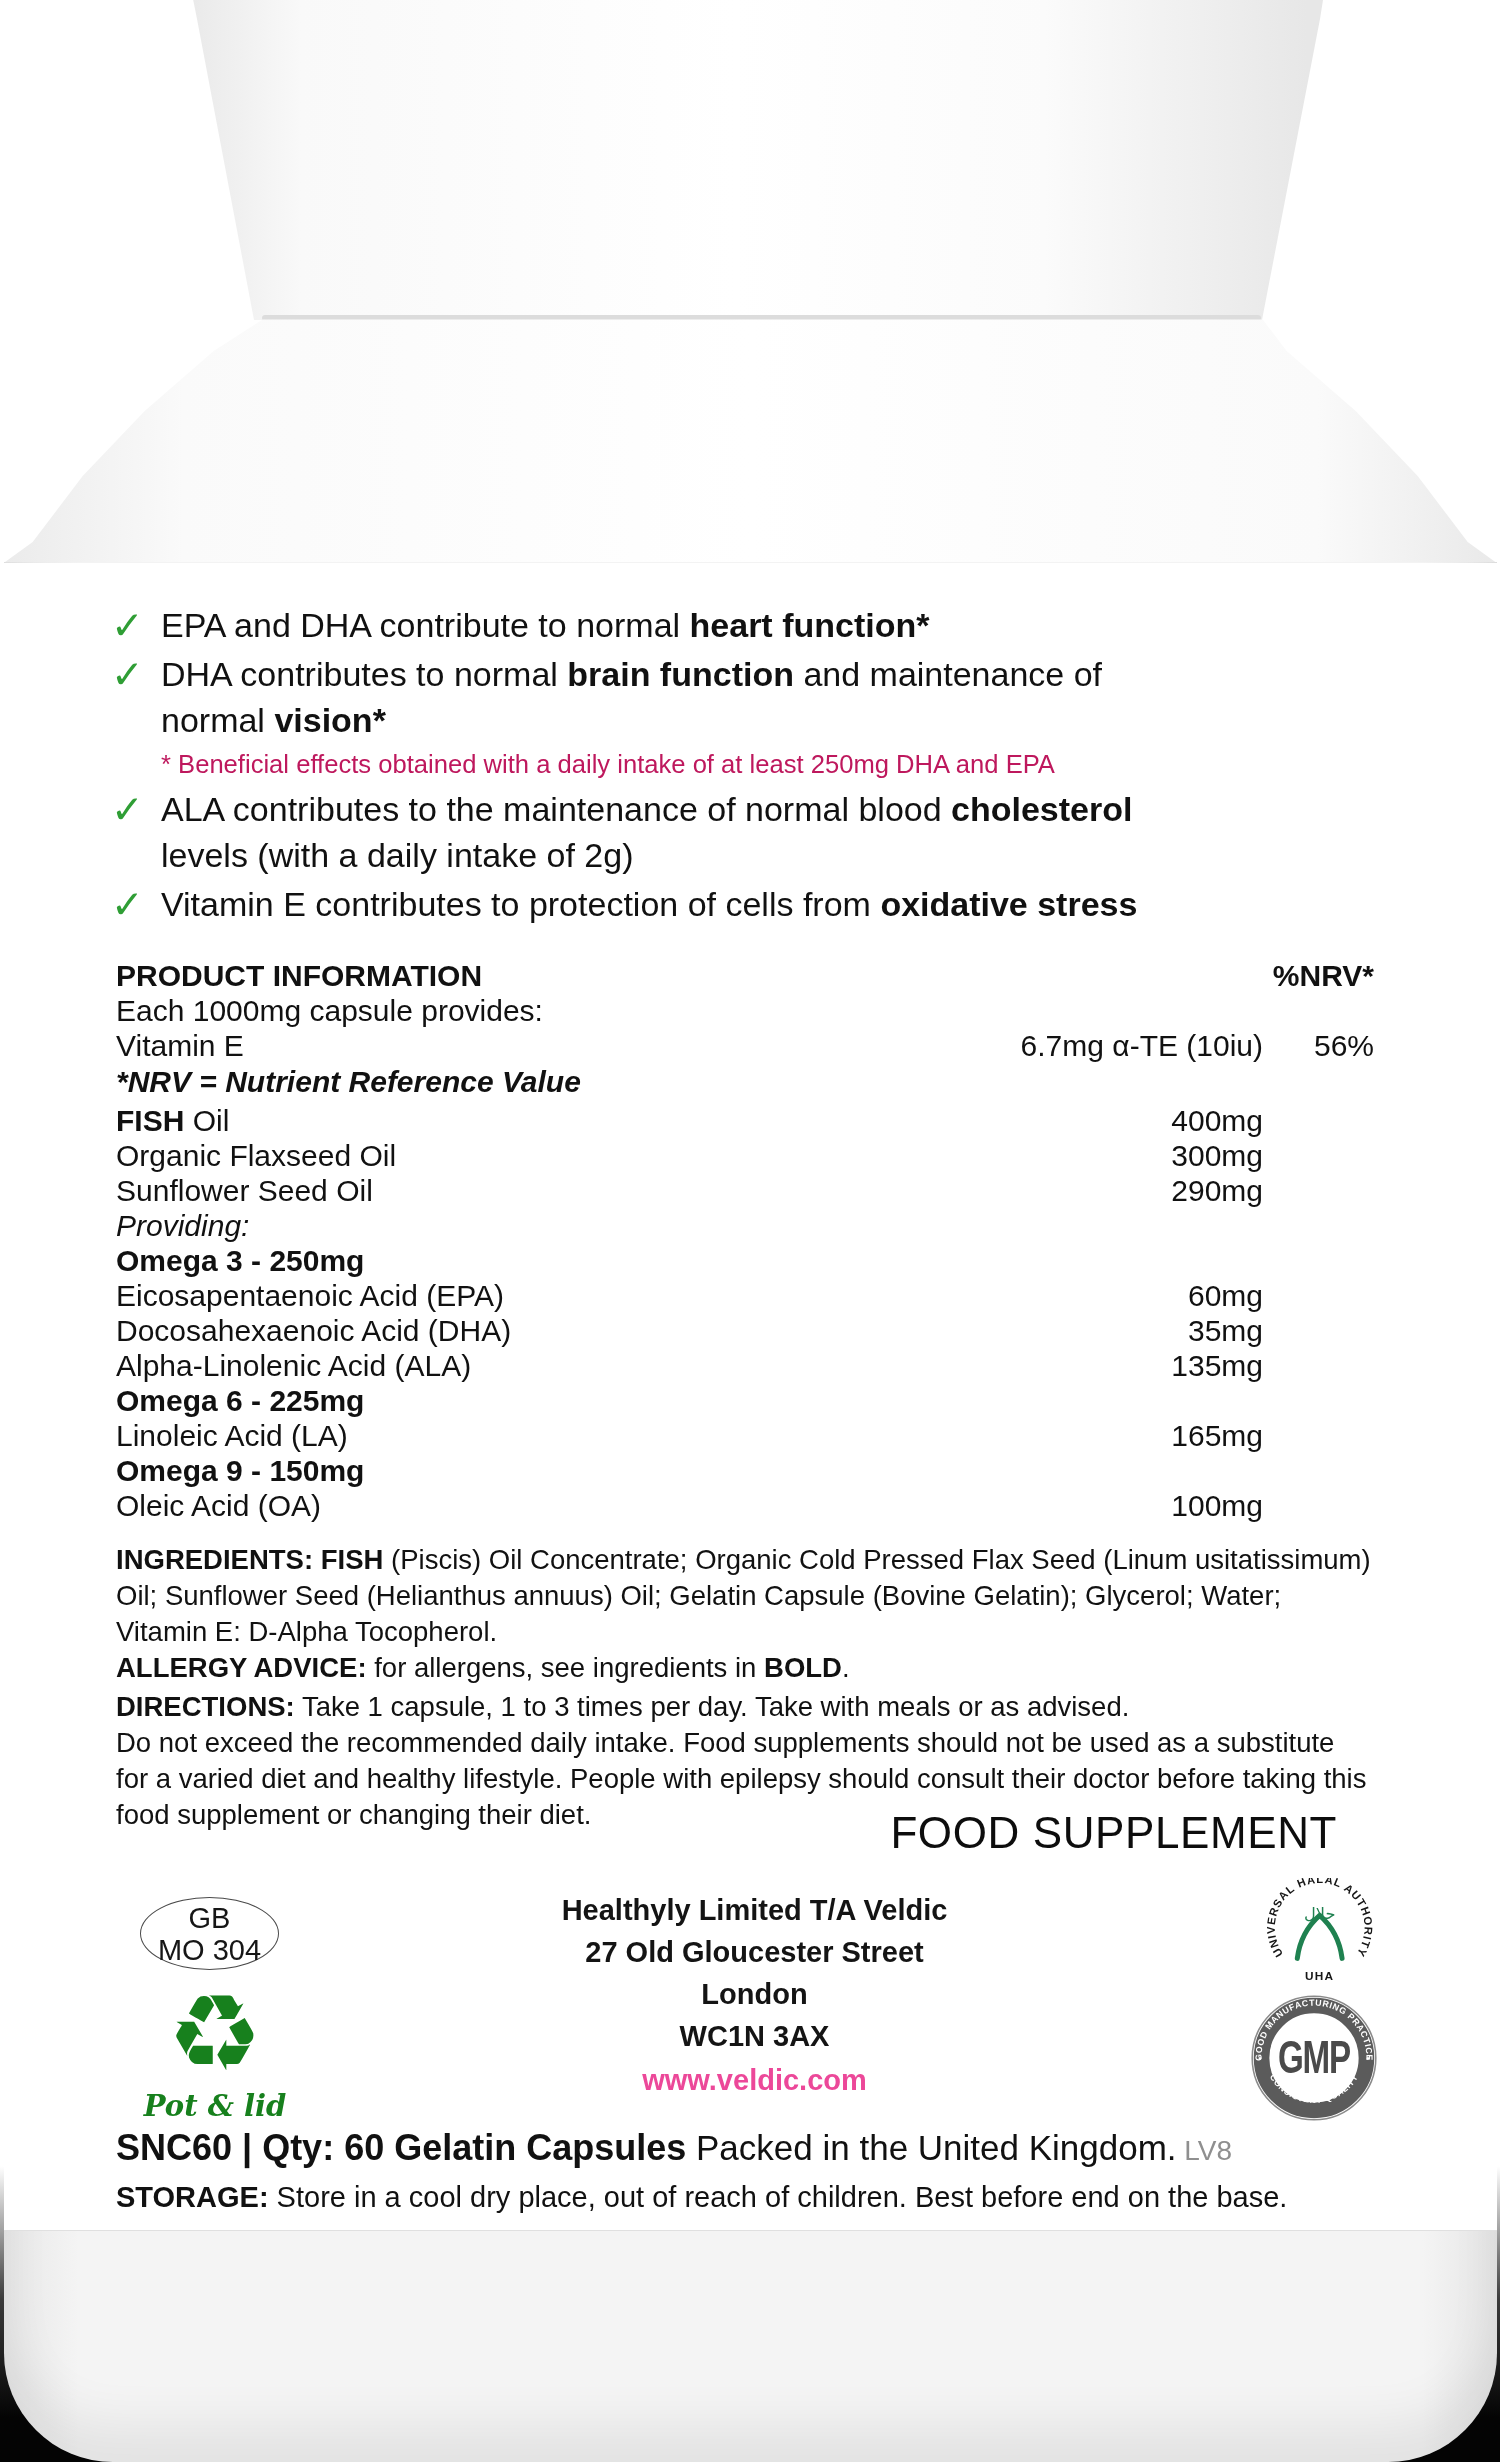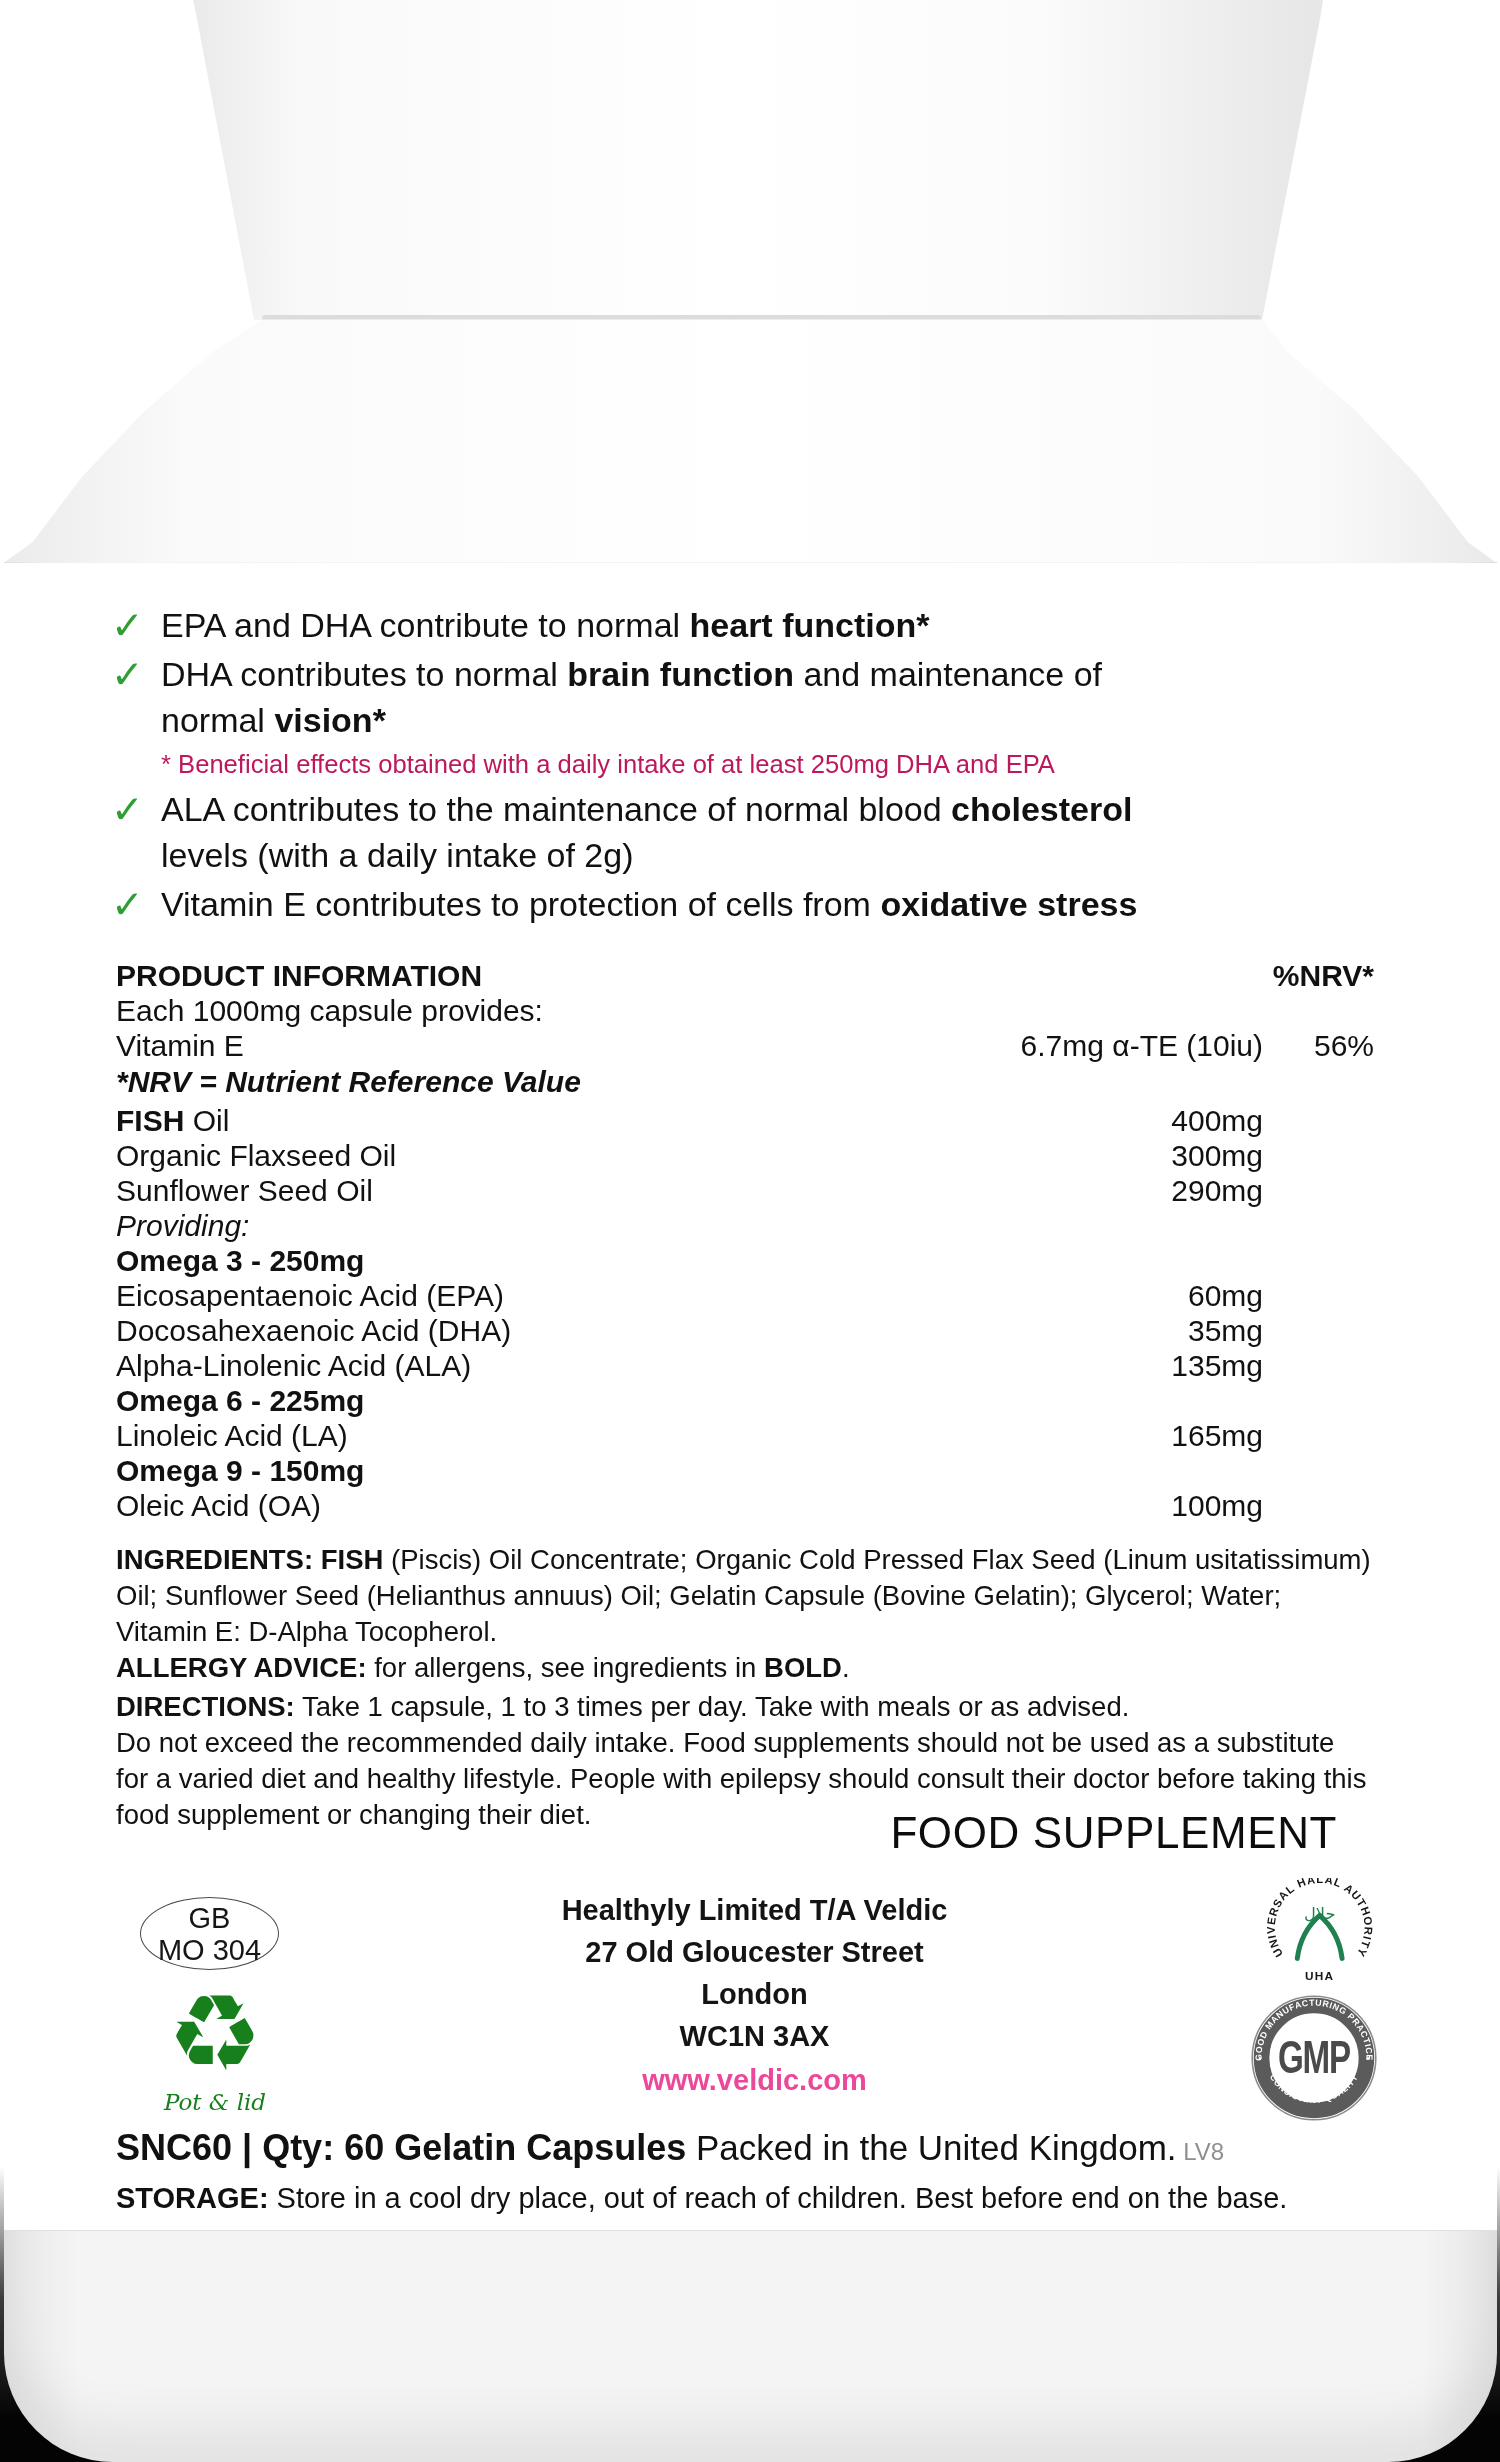--- a/index.html
+++ b/index.html
@@ -50,29 +50,29 @@
 
   .footer-row{display:flex;margin-top:21px;height:245px;}
   .fcol-left{width:156px;margin-left:24px;}
   .fcol-mid{flex:1;padding-right:37px;text-align:center;}
   .fcol-right{width:150px;margin-right:-26px;}
   .mo-oval{width:137px;height:71px;margin-top:19px;border:1.9px solid #4a4a4a;border-radius:50%;
     display:flex;flex-direction:column;align-items:center;justify-content:center;
     font-size:29px;line-height:32px;color:#161616;}
   .recycle{margin-top:10px;font-size:106px;line-height:106px;color:#17801d;text-align:center;width:150px;}
   .recycle-label{margin-top:2.5px;width:150px;text-align:center;font-family:"DejaVu Serif","Liberation Serif",serif;
-    font-style:italic;font-weight:normal;font-size:23px;color:#17801d;}
+    font-style:italic;font-weight:bold;font-size:29px;color:#17801d;}
   .address{margin-top:11.2px;font-size:29px;line-height:42px;font-weight:bold;color:#141414;}
   .website{margin-top:1.2px;font-size:29px;line-height:42px;font-weight:bold;color:#ec4899;}
   .gmp-badge{margin-top:7.5px;}
 
   .batch{margin-top:3.7px;font-size:36px;line-height:41px;white-space:nowrap;}
   .batch-code{font-weight:bold;}
   .batch-packed{font-size:35px;}
-  .batch-lv{font-size:24px;color:#8f8f8f;}
+  .batch-lv{font-size:28px;color:#8f8f8f;}
   .storage{margin-top:8.7px;font-size:29px;line-height:35px;}
 </style>
 </head>
 <body>
 
 <div class="stage">
   <div class="shadow-strip"></div>
   <div class="cap"></div>
   <div class="cap-seam"></div>
   <div class="shoulder"></div>

